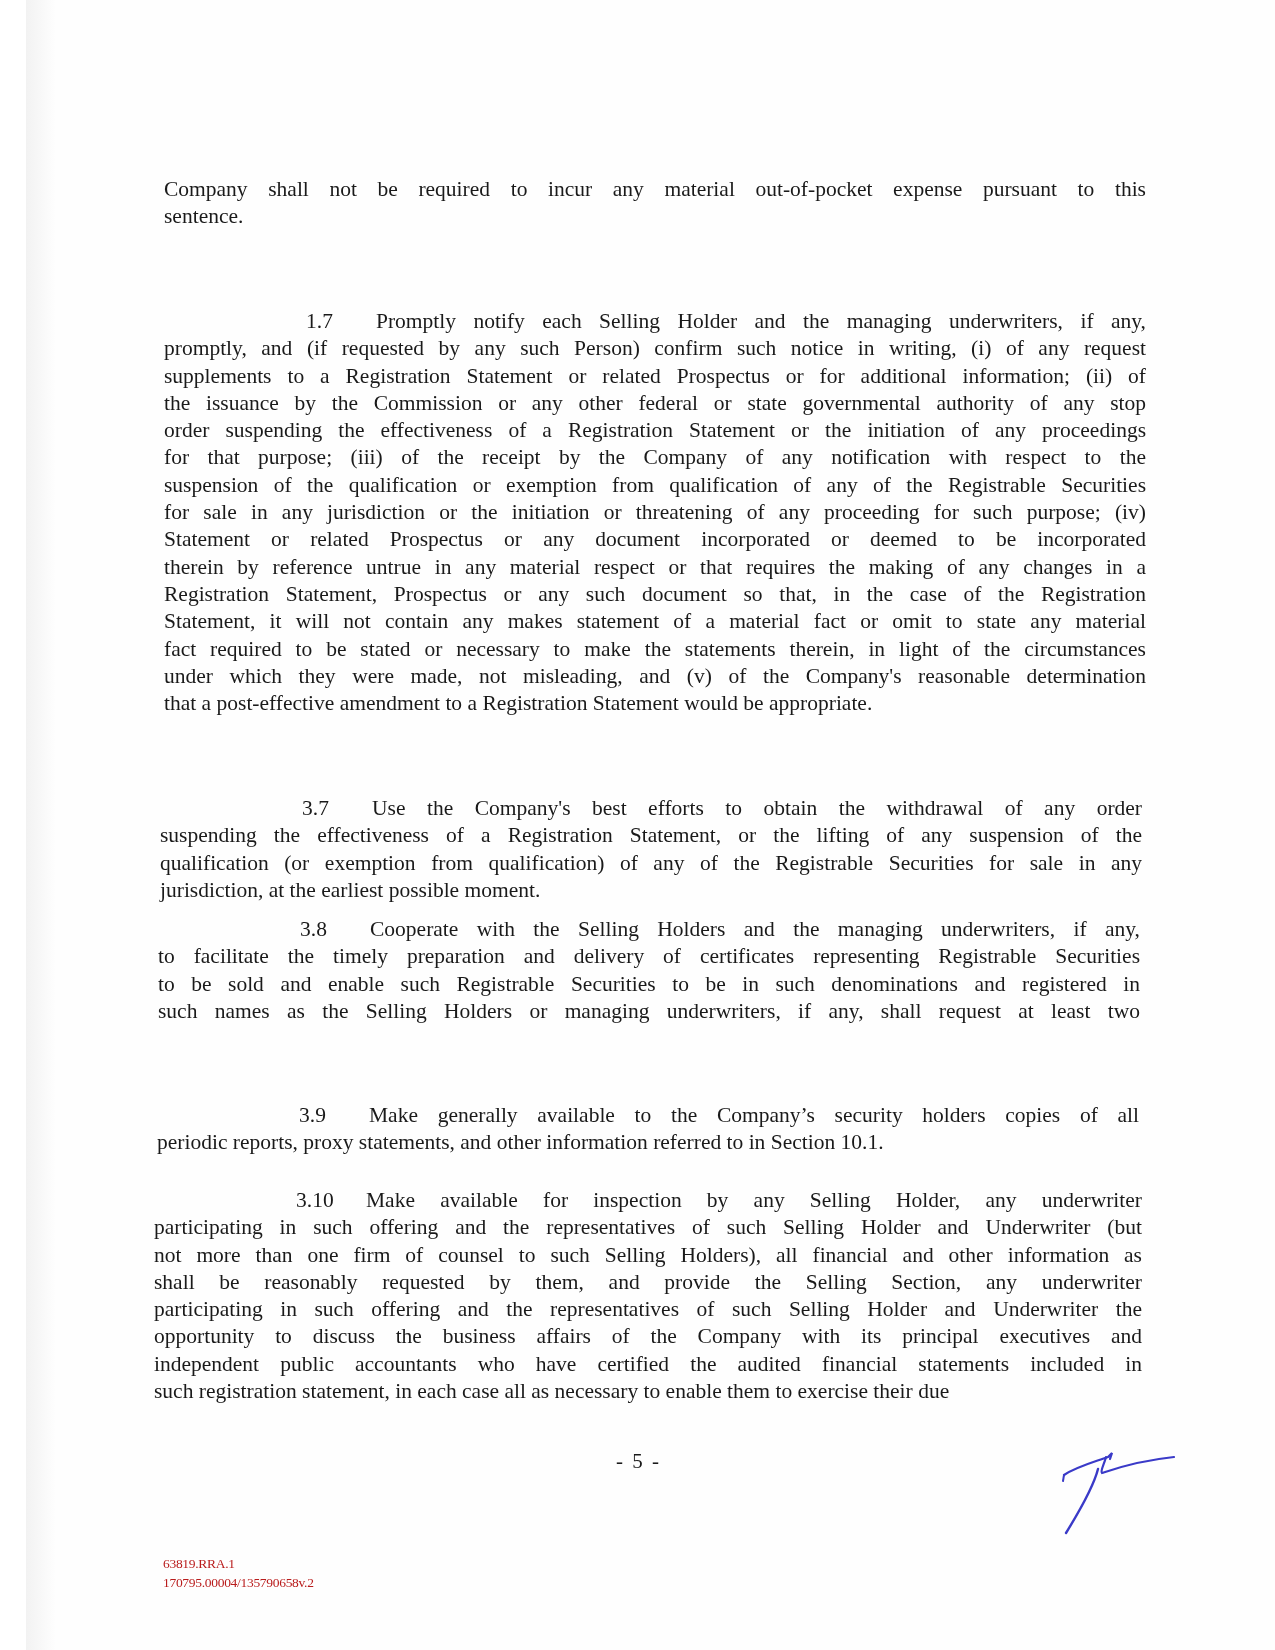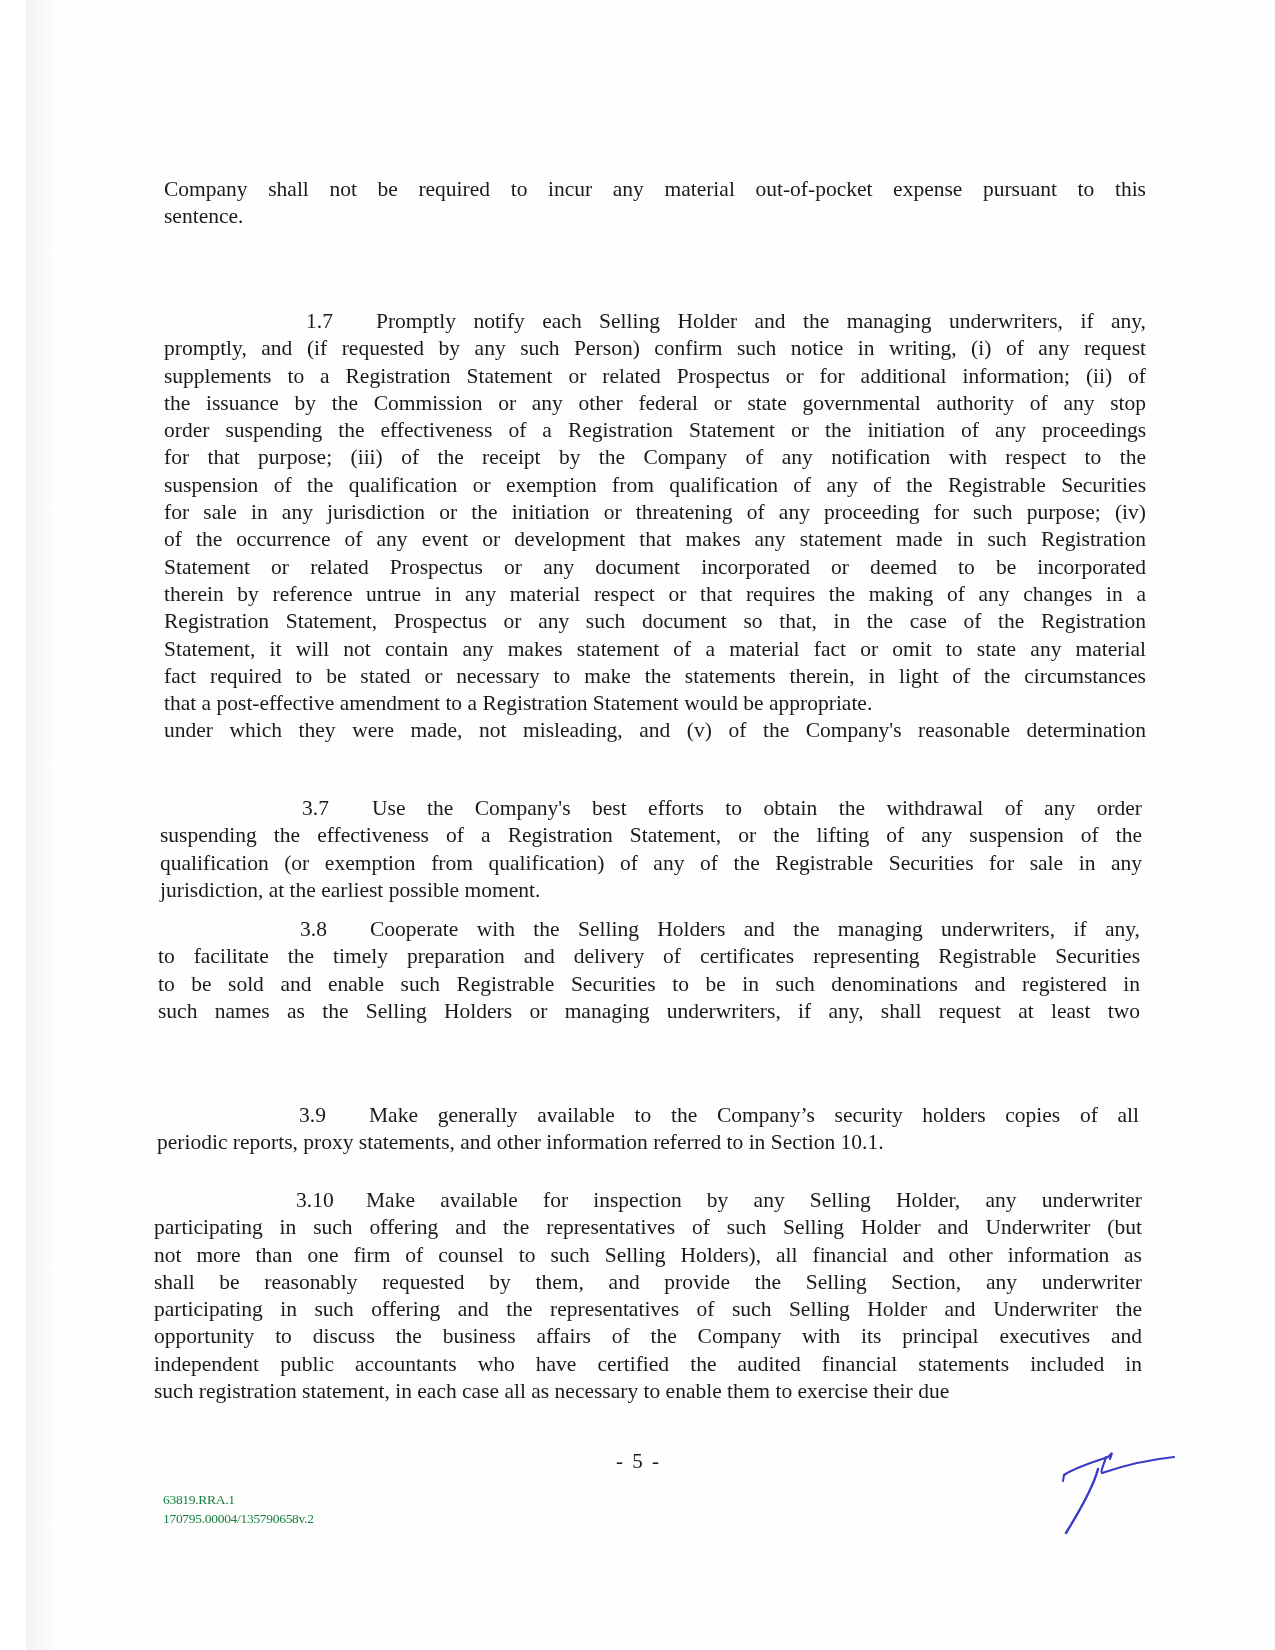--- a/index.html
+++ b/index.html
@@ -63,24 +63,24 @@
       left: 0;
       width: 1275px;
       text-align: center;
       font-size: 21px;
       letter-spacing: 2px;
     }
     .footer-page span { margin-left: -50px; }
     .doc-ids {
       position: absolute;
       left: 137px;
-      top: 1490px;
+      top: 1554px;
       font-size: 13.5px;
       line-height: 19px;
-      color: #15803d;
+      color: #b91c1c;
       letter-spacing: -0.3px;
     }
     .signature {
       position: absolute;
       left: 1010px;
       top: 1445px;
       width: 140px;
       height: 90px;
     }
   </style>
@@ -99,28 +99,27 @@
         <span class="num">1.7</span>
         <span style="flex: 1 1 0%; text-align: justify; text-align-last: justify; display: block;">Promptly notify each Selling Holder and the managing underwriters, if any,</span>
       </span>
       <span class="line">promptly, and (if requested by any such Person) confirm such notice in writing, (i) of any request</span>
       <span class="line">supplements to a Registration Statement or related Prospectus or for additional information; (ii) of</span>
       <span class="line">the issuance by the Commission or any other federal or state governmental authority of any stop</span>
       <span class="line">order suspending the effectiveness of a Registration Statement or the initiation of any proceedings</span>
       <span class="line">for that purpose; (iii) of the receipt by the Company of any notification with respect to the</span>
       <span class="line">suspension of the qualification or exemption from qualification of any of the Registrable Securities</span>
       <span class="line">for sale in any jurisdiction or the initiation or threatening of any proceeding for such purpose; (iv)</span>
-      <span class="line">of the occurrence of any event or development that makes any statement made in such Registration</span>
       <span class="line">Statement or related Prospectus or any document incorporated or deemed to be incorporated</span>
       <span class="line">therein by reference untrue in any material respect or that requires the making of any changes in a</span>
       <span class="line">Registration Statement, Prospectus or any such document so that, in the case of the Registration</span>
       <span class="line">Statement, it will not contain any makes statement of a material fact or omit to state any material</span>
       <span class="line">fact required to be stated or necessary to make the statements therein, in light of the circumstances</span>
+      <span class="line">under which they were made, not misleading, and (v) of the Company's reasonable determination</span>
       <span class="line last">that a post-effective amendment to a Registration Statement would be appropriate.</span>
-      <span class="line">under which they were made, not misleading, and (v) of the Company's reasonable determination</span>
     </div>
   <div class="para" id="p-37">
       <span class="line" style="text-align-last: justify; display: flex;">
         <span class="num">3.7</span>
         <span style="flex: 1 1 0%; text-align: justify; text-align-last: justify; display: block;">Use the Company's best efforts to obtain the withdrawal of any order</span>
       </span>
       <span class="line">suspending the effectiveness of a Registration Statement, or the lifting of any suspension of the</span>
       <span class="line">qualification (or exemption from qualification) of any of the Registrable Securities for sale in any</span>
       <span class="line last">jurisdiction, at the earliest possible moment.</span>
     </div>

